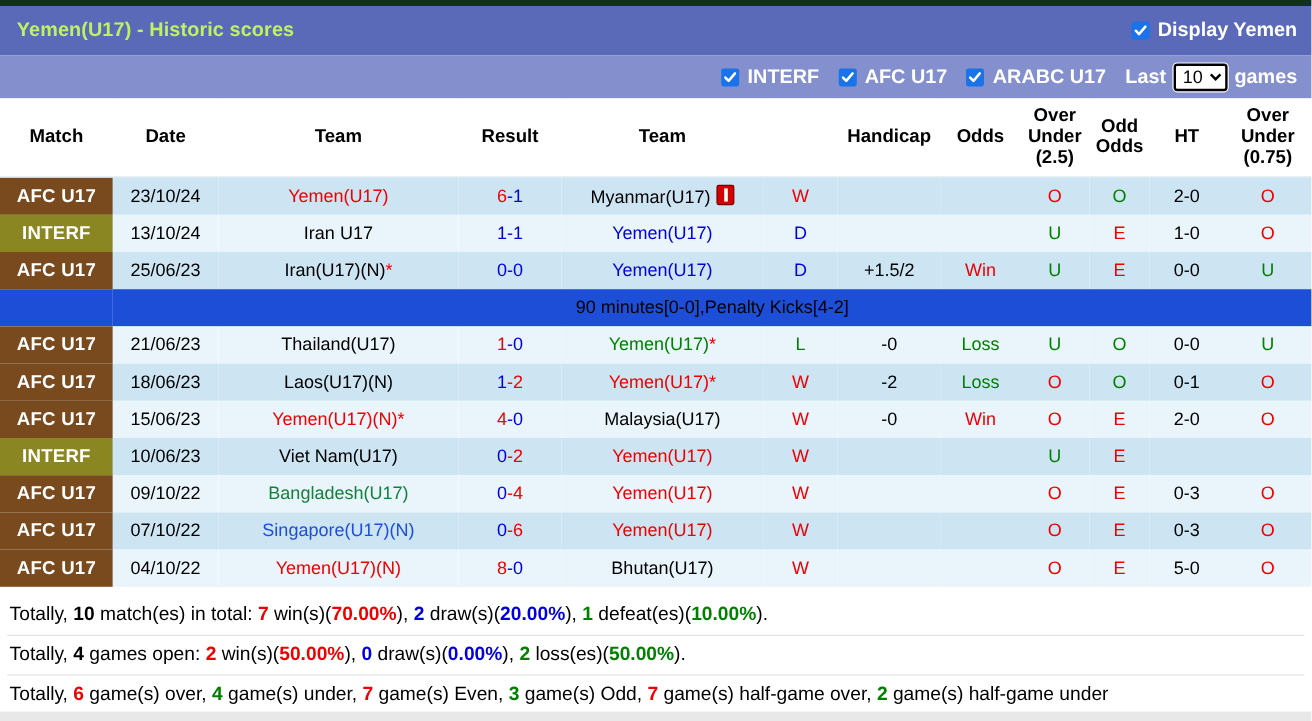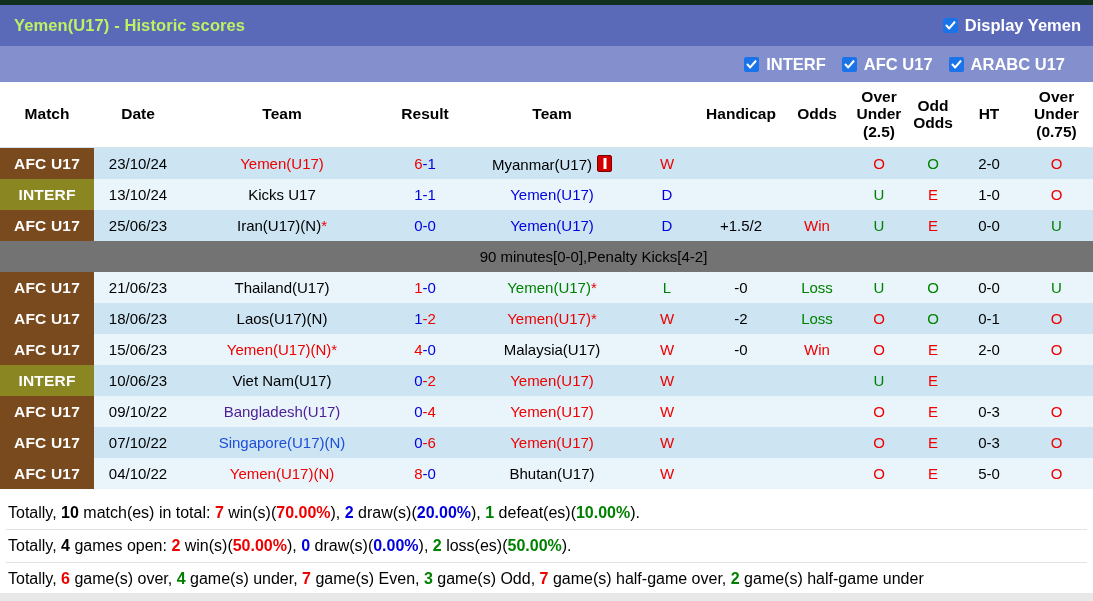--- a/index.html
+++ b/index.html
@@ -125,21 +125,21 @@
   table.scores td {
     font-size: 15px;
     text-align: center;
     padding: 0;
     height: 31px;
     vertical-align: middle;
     white-space: nowrap;
   }
   tr.r-odd td  { background: #cde5f3; }
   tr.r-even td { background: #e9f5fb; }
-  tr.note-row td { background: #737373; font-size: 15px; color:#000; text-align:center; height: 31px;}
+  tr.note-row td { background: #1d4ed8; font-size: 15px; color:#000; text-align:center; height: 31px;}
 
   td.league { padding: 0; }
   .badge {
     display: block;
     color: #ffffff;
     font-weight: bold;
     font-size: 15.5px;
     text-align: center;
     line-height: 31px;
     height: 31px;
@@ -233,20 +233,25 @@
       </span>
       <span>AFC U17</span>
     </div>
     <div class="filter-item">
       <span class="cb">
         <svg width="11" height="11" viewBox="0 0 11 11">
             <path d="M1.5 5.6 L4.2 8.4 L9.5 2.2" stroke="#fff" stroke-width="2.1" fill="none" stroke-linecap="round" stroke-linejoin="round"></path>
           </svg>
       </span>
       <span>ARABC U17</span>
+    </div>
+    <div class="last-group">
+      <span>Last</span>
+      <select class="games-select" id="games-select"><option value="10">10</option><option value="20">20</option><option value="30">30</option><option value="50">50</option></select>
+      <span>games</span>
     </div>
   </div>
 
   <table class="scores">
     <colgroup>
       <col style="width:94px">
         <col style="width:88px">
         <col style="width:200px">
         <col style="width:86px">
       <col style="width:168px">
@@ -300,21 +305,21 @@
           <td><span style="color:#ee0000">O</span></td>
           <td><span style="color:#008000">O</span></td>
           <td>2-0</td>
           <td><span style="color:#ee0000">O</span></td>
         </tr>
         <tr class="r-even">
           <td class="league">
             <span class="badge interf">INTERF</span>
           </td>
           <td>13/10/24</td>
-          <td class="team-cell"><span style="color:#000000">Kicks U17</span></td>
+          <td class="team-cell"><span style="color:#000000">Iran U17</span></td>
           <td><span style="color:#0000dd">1</span><span style="color:#0000dd">-1</span></td>
           <td class="team-cell"><span style="color:#0000dd">Yemen(U17)</span></td>
           <td><span style="color:#0000dd">D</span></td>
           <td></td>
           <td><span style="color:#ee0000"></span></td>
           <td><span style="color:#008000">U</span></td>
           <td><span style="color:#ee0000">E</span></td>
           <td>1-0</td>
           <td><span style="color:#ee0000">O</span></td>
         </tr>
@@ -400,21 +405,21 @@
           <td><span style="color:#008000">U</span></td>
           <td><span style="color:#ee0000">E</span></td>
           <td></td>
           <td><span style="color:#ee0000"></span></td>
         </tr>
         <tr class="r-even">
           <td class="league">
             <span class="badge afc">AFC U17</span>
           </td>
           <td>09/10/22</td>
-          <td class="team-cell"><span style="color:#4c1d95">Bangladesh(U17)</span></td>
+          <td class="team-cell"><span style="color:#15803d">Bangladesh(U17)</span></td>
           <td><span style="color:#0000dd">0</span><span style="color:#ee0000">-4</span></td>
           <td class="team-cell"><span style="color:#ee0000">Yemen(U17)</span></td>
           <td><span style="color:#ee0000">W</span></td>
           <td></td>
           <td><span style="color:#ee0000"></span></td>
           <td><span style="color:#ee0000">O</span></td>
           <td><span style="color:#ee0000">E</span></td>
           <td>0-3</td>
           <td><span style="color:#ee0000">O</span></td>
         </tr>

